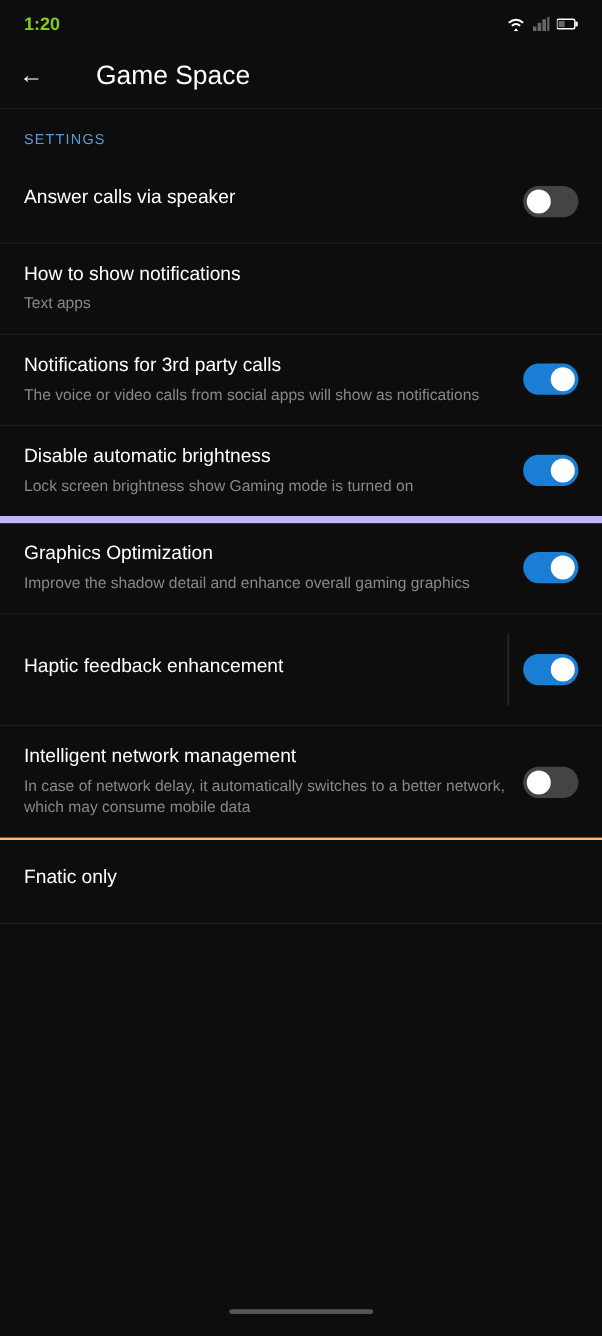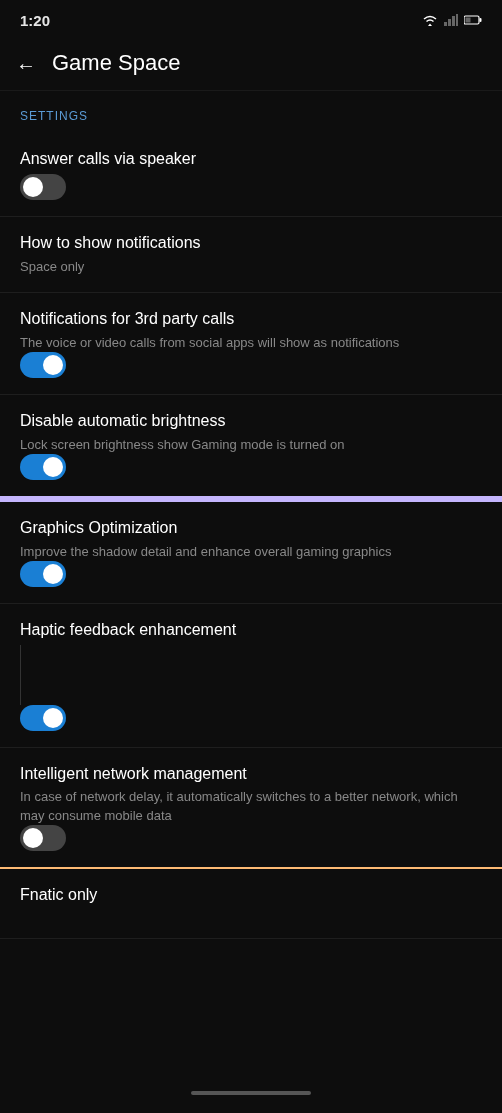--- a/index.html
+++ b/index.html
@@ -19,21 +19,21 @@
       display: flex;
       justify-content: space-between;
       align-items: center;
       padding: 10px 20px 6px 20px;
       height: 36px;
     }
 
     .status-time {
       font-size: 15px;
       font-weight: 600;
-      color: #e5e5e5;
+      color: #84cc16;
     }
 
     .status-icons {
       display: flex;
       align-items: center;
       gap: 6px;
     }
 
     
     .header {
@@ -47,45 +47,46 @@
     .back-arrow {
       font-size: 20px;
       color: #ffffff;
       cursor: pointer;
     }
 
     .header-title {
       font-size: 22px;
       font-weight: 400;
       color: #ffffff;
+      margin-left: 28px;
     }
 
     
     .section-label {
       padding: 18px 20px 10px 20px;
       font-size: 12px;
       font-weight: 400;
       color: #5b9bd5;
       letter-spacing: 1px;
       text-transform: uppercase;
     }
 
     
     .settings-list {
       display: flex;
       flex-direction: column;
     }
 
     .settings-item {
       display: flex;
+      align-items: center;
       justify-content: space-between;
       padding: 16px 20px;
       border-bottom: 1px solid #1e1e1e;
       min-height: 70px;
-      flex-direction: column;
     }
 
     .settings-item-text {
       flex: 1;
       padding-right: 12px;
     }
 
     .settings-item-title {
       font-size: 16px;
       font-weight: 400;
@@ -199,21 +200,21 @@
       <div class="settings-item-title">Answer calls via speaker</div>
     </div>
     <div class="toggle off">
       <div class="toggle-knob"></div>
     </div>
   </div>
 
   <div class="settings-item">
     <div class="settings-item-text">
       <div class="settings-item-title">How to show notifications</div>
-      <div class="settings-item-subtitle">Space only</div>
+      <div class="settings-item-subtitle">Text apps</div>
     </div>
   </div>
 
   <div class="settings-item">
     <div class="settings-item-text">
       <div class="settings-item-title">Notifications for 3rd party calls</div>
       <div class="settings-item-subtitle">The voice or video calls from social apps will show as notifications</div>
     </div>
     <div class="toggle on">
       <div class="toggle-knob"></div>

